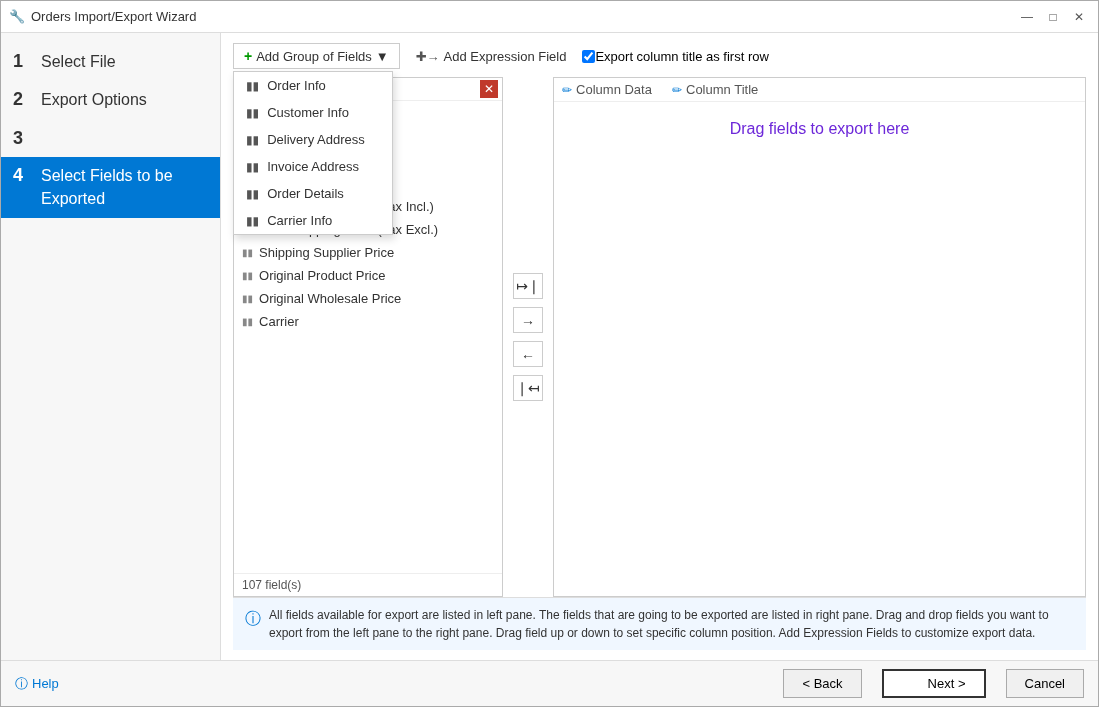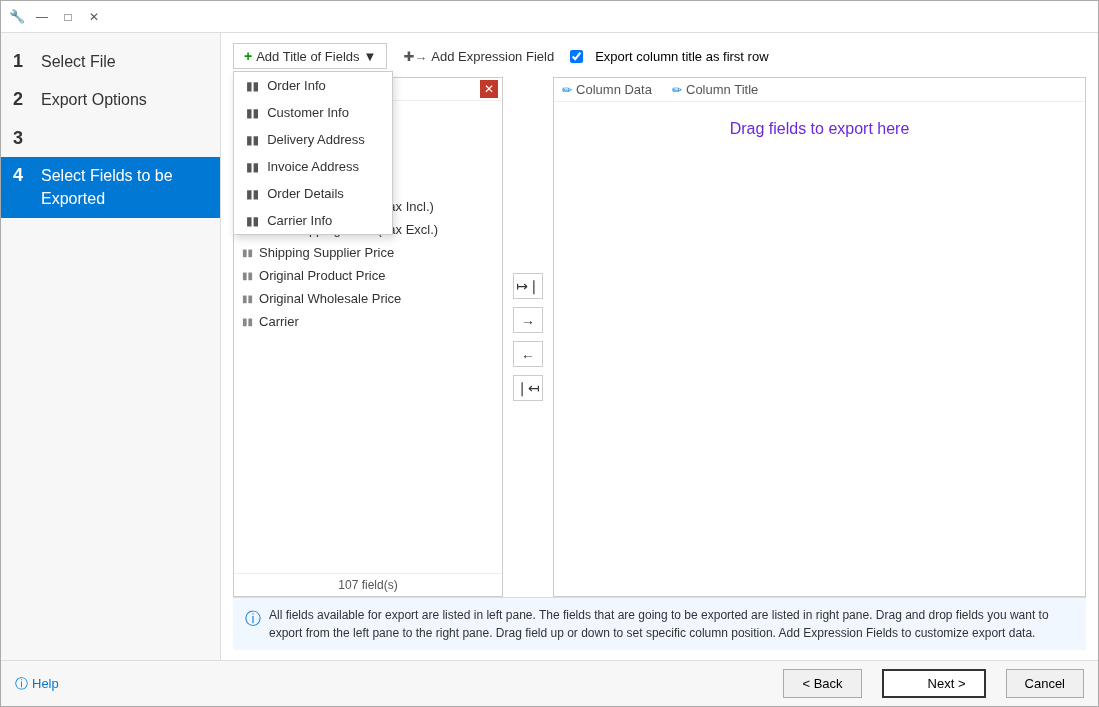--- a/index.html
+++ b/index.html
@@ -126,21 +126,21 @@
       cursor: pointer;
       display: flex;
       align-items: center;
       gap: 4px;
       font-size: 13px;
       color: #333;
     }
     .checkbox-row {
       display: flex;
       align-items: center;
-      gap: 12px;
+      gap: 0;
       font-size: 13px;
     }
     .plus-icon { color: #090; font-size: 14px; font-weight: bold; }
     .expr-icon { color: #555; }
 
     
     .dropdown-menu {
       position: absolute;
       top: 28px;
       left: 0;
@@ -212,21 +212,20 @@
       gap: 6px;
       font-size: 13px;
       color: #333;
     }
     .field-icon { color: #888; font-size: 10px; }
     .pane-footer {
       border-top: 1px solid #eee;
       padding: 4px 8px;
       font-size: 12px;
       color: #555;
-      text-align: center;
     }
 
     
     .transfer-btns {
       display: flex;
       flex-direction: column;
       justify-content: center;
       align-items: center;
       gap: 8px;
       padding: 0 4px;
@@ -333,20 +332,21 @@
       padding-left: 44px;
     }
   </style>
 </head>
 <body>
 
 <div class="window">
 
   <div class="title-bar">
     <span class="title-bar-icon">🔧</span>
+    <span class="title-bar-title">Orders Import/Export Wizard</span>
     <div class="title-bar-controls">
       <button class="title-bar-btn">—</button>
       <button class="title-bar-btn">□</button>
       <button class="title-bar-btn close">✕</button>
     </div>
   </div>
 
   <div class="main-content">
 
     <div class="sidebar">
@@ -365,21 +365,21 @@
         <span class="sidebar-step-num">4</span>
         <span class="sidebar-step-label">Select Fields to be Exported</span>
       </div>
     </div>
 
     <div class="right-panel">
 
       <div class="toolbar">
         <button class="btn-add-group">
           <span class="plus-icon">+</span>
-          <span>Add Title of Fields</span>
+          <span>Add Group of Fields</span>
           <span>▼</span>
         </button>
 
         <div class="dropdown-menu">
           <div class="dropdown-item">
             <span class="group-icon">▮▮</span>
             <span>Order Info</span>
           </div>
           <div class="dropdown-item">
             <span class="group-icon">▮▮</span>

